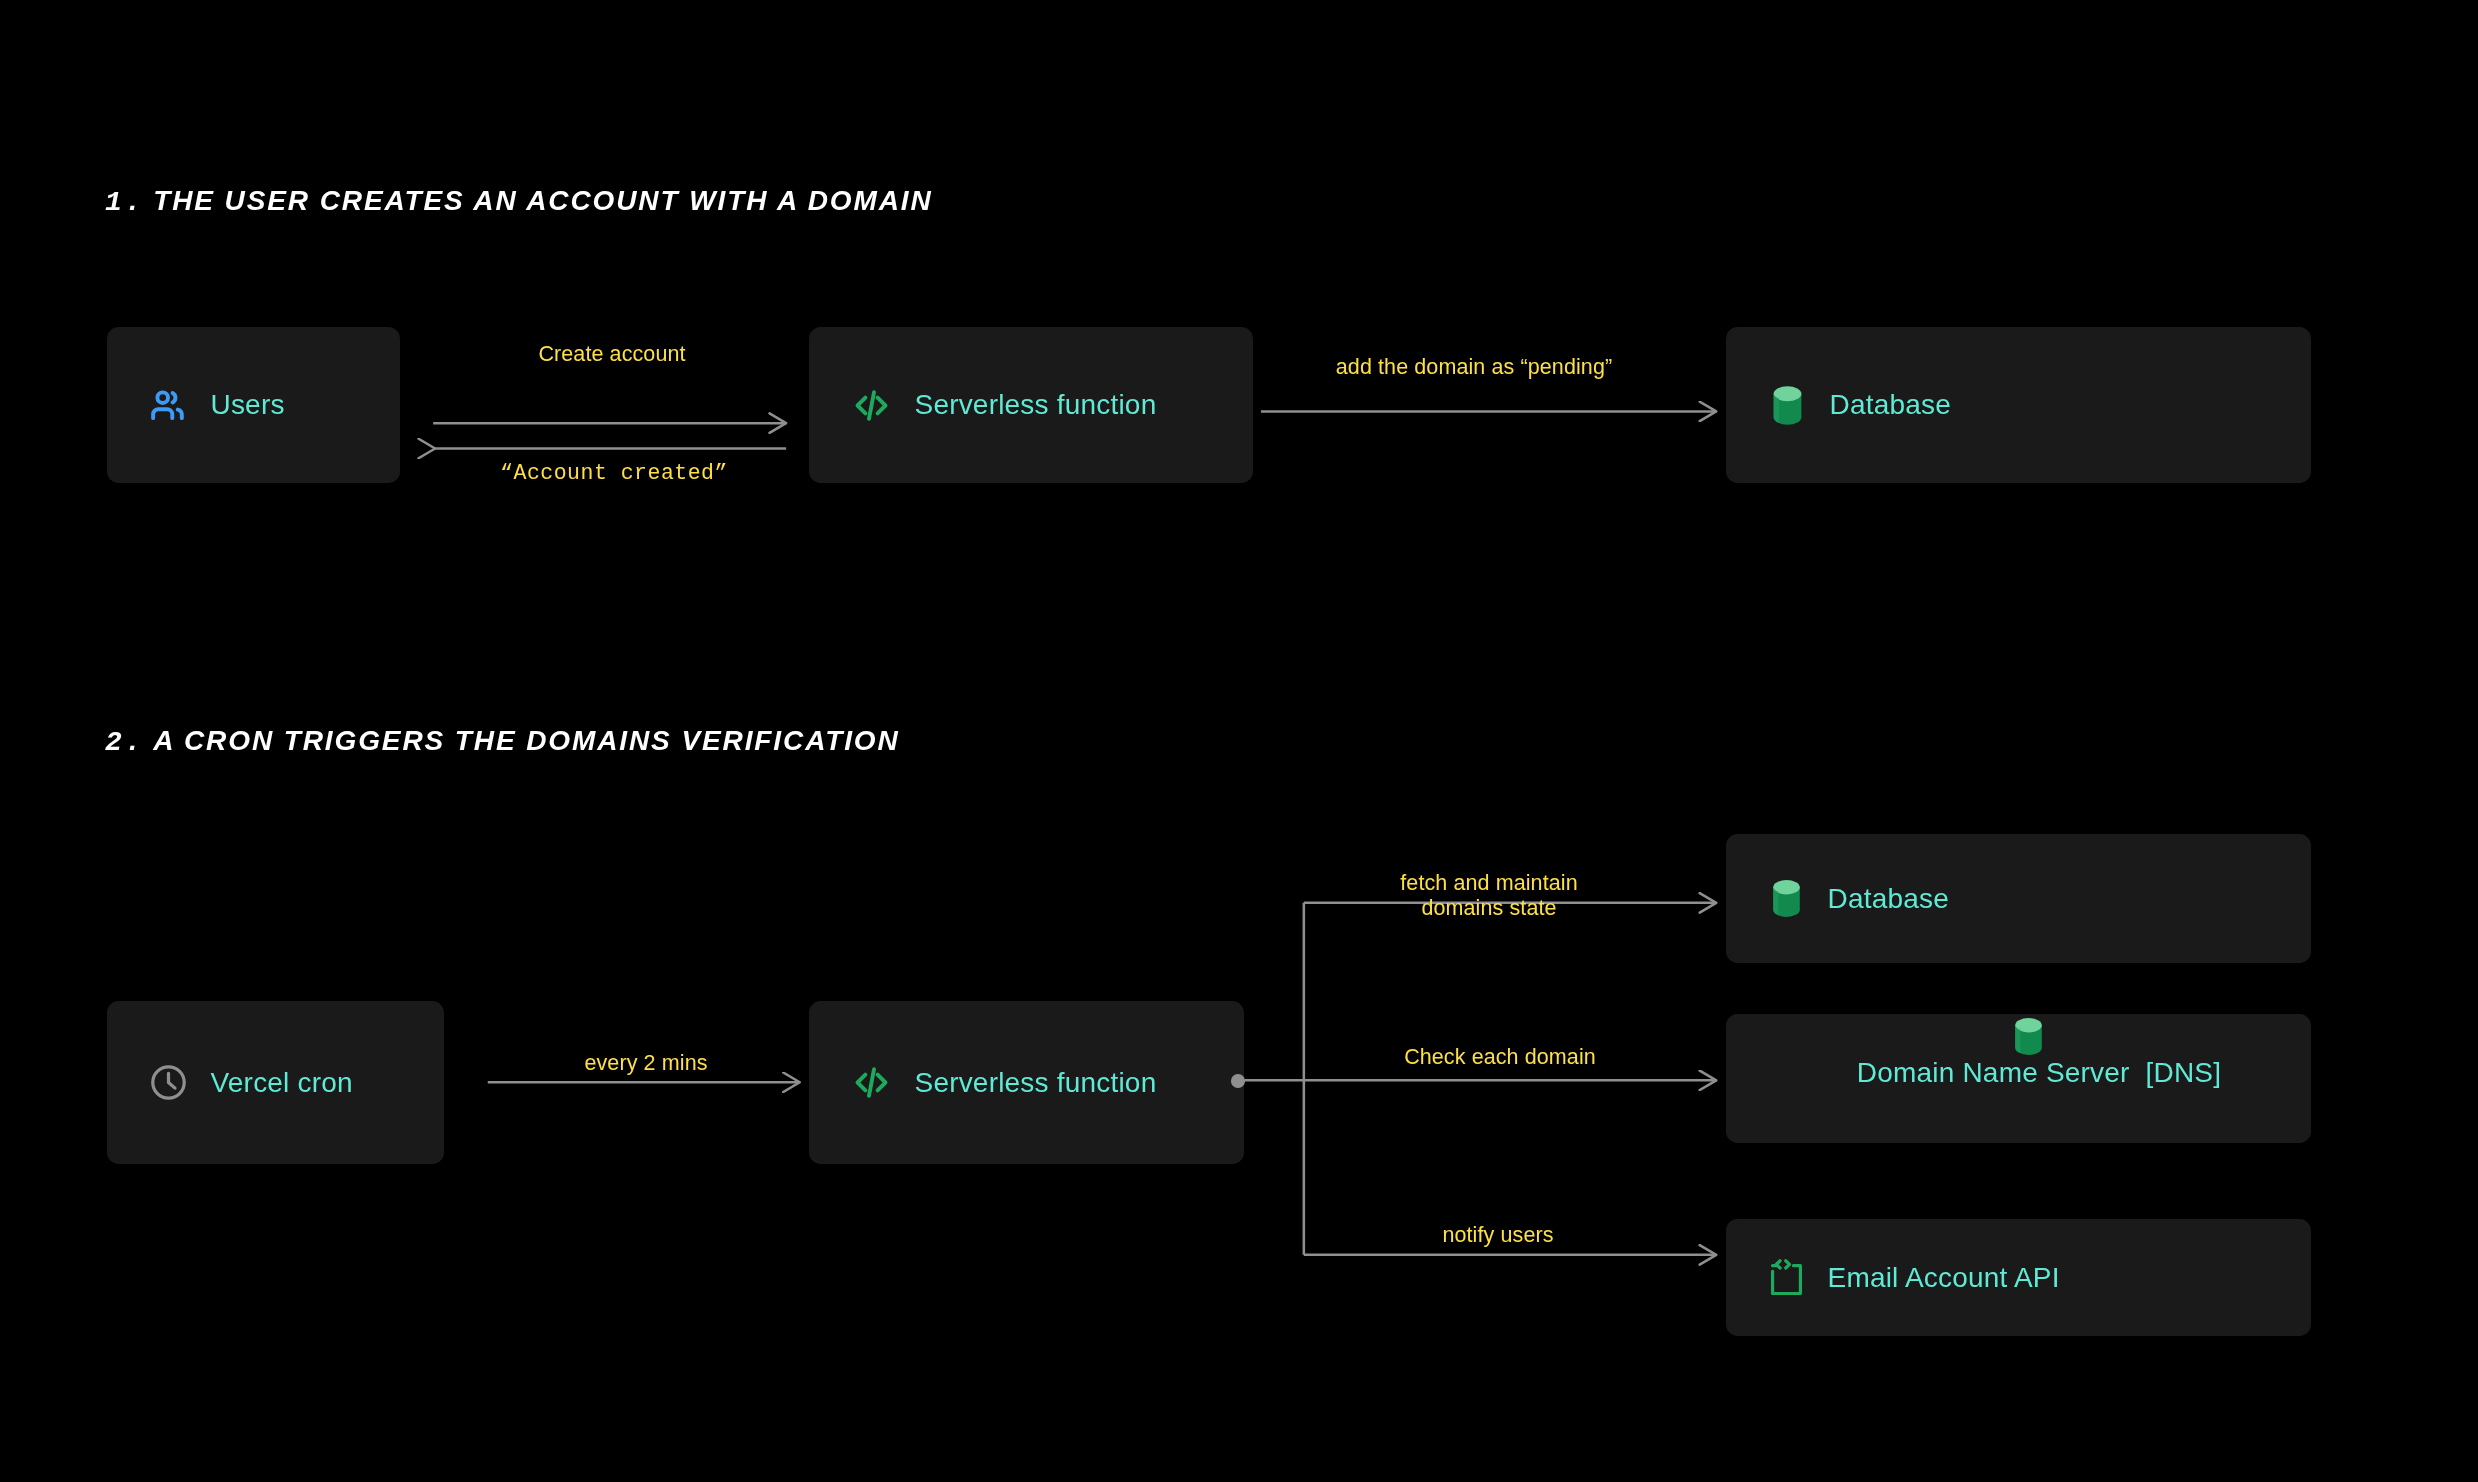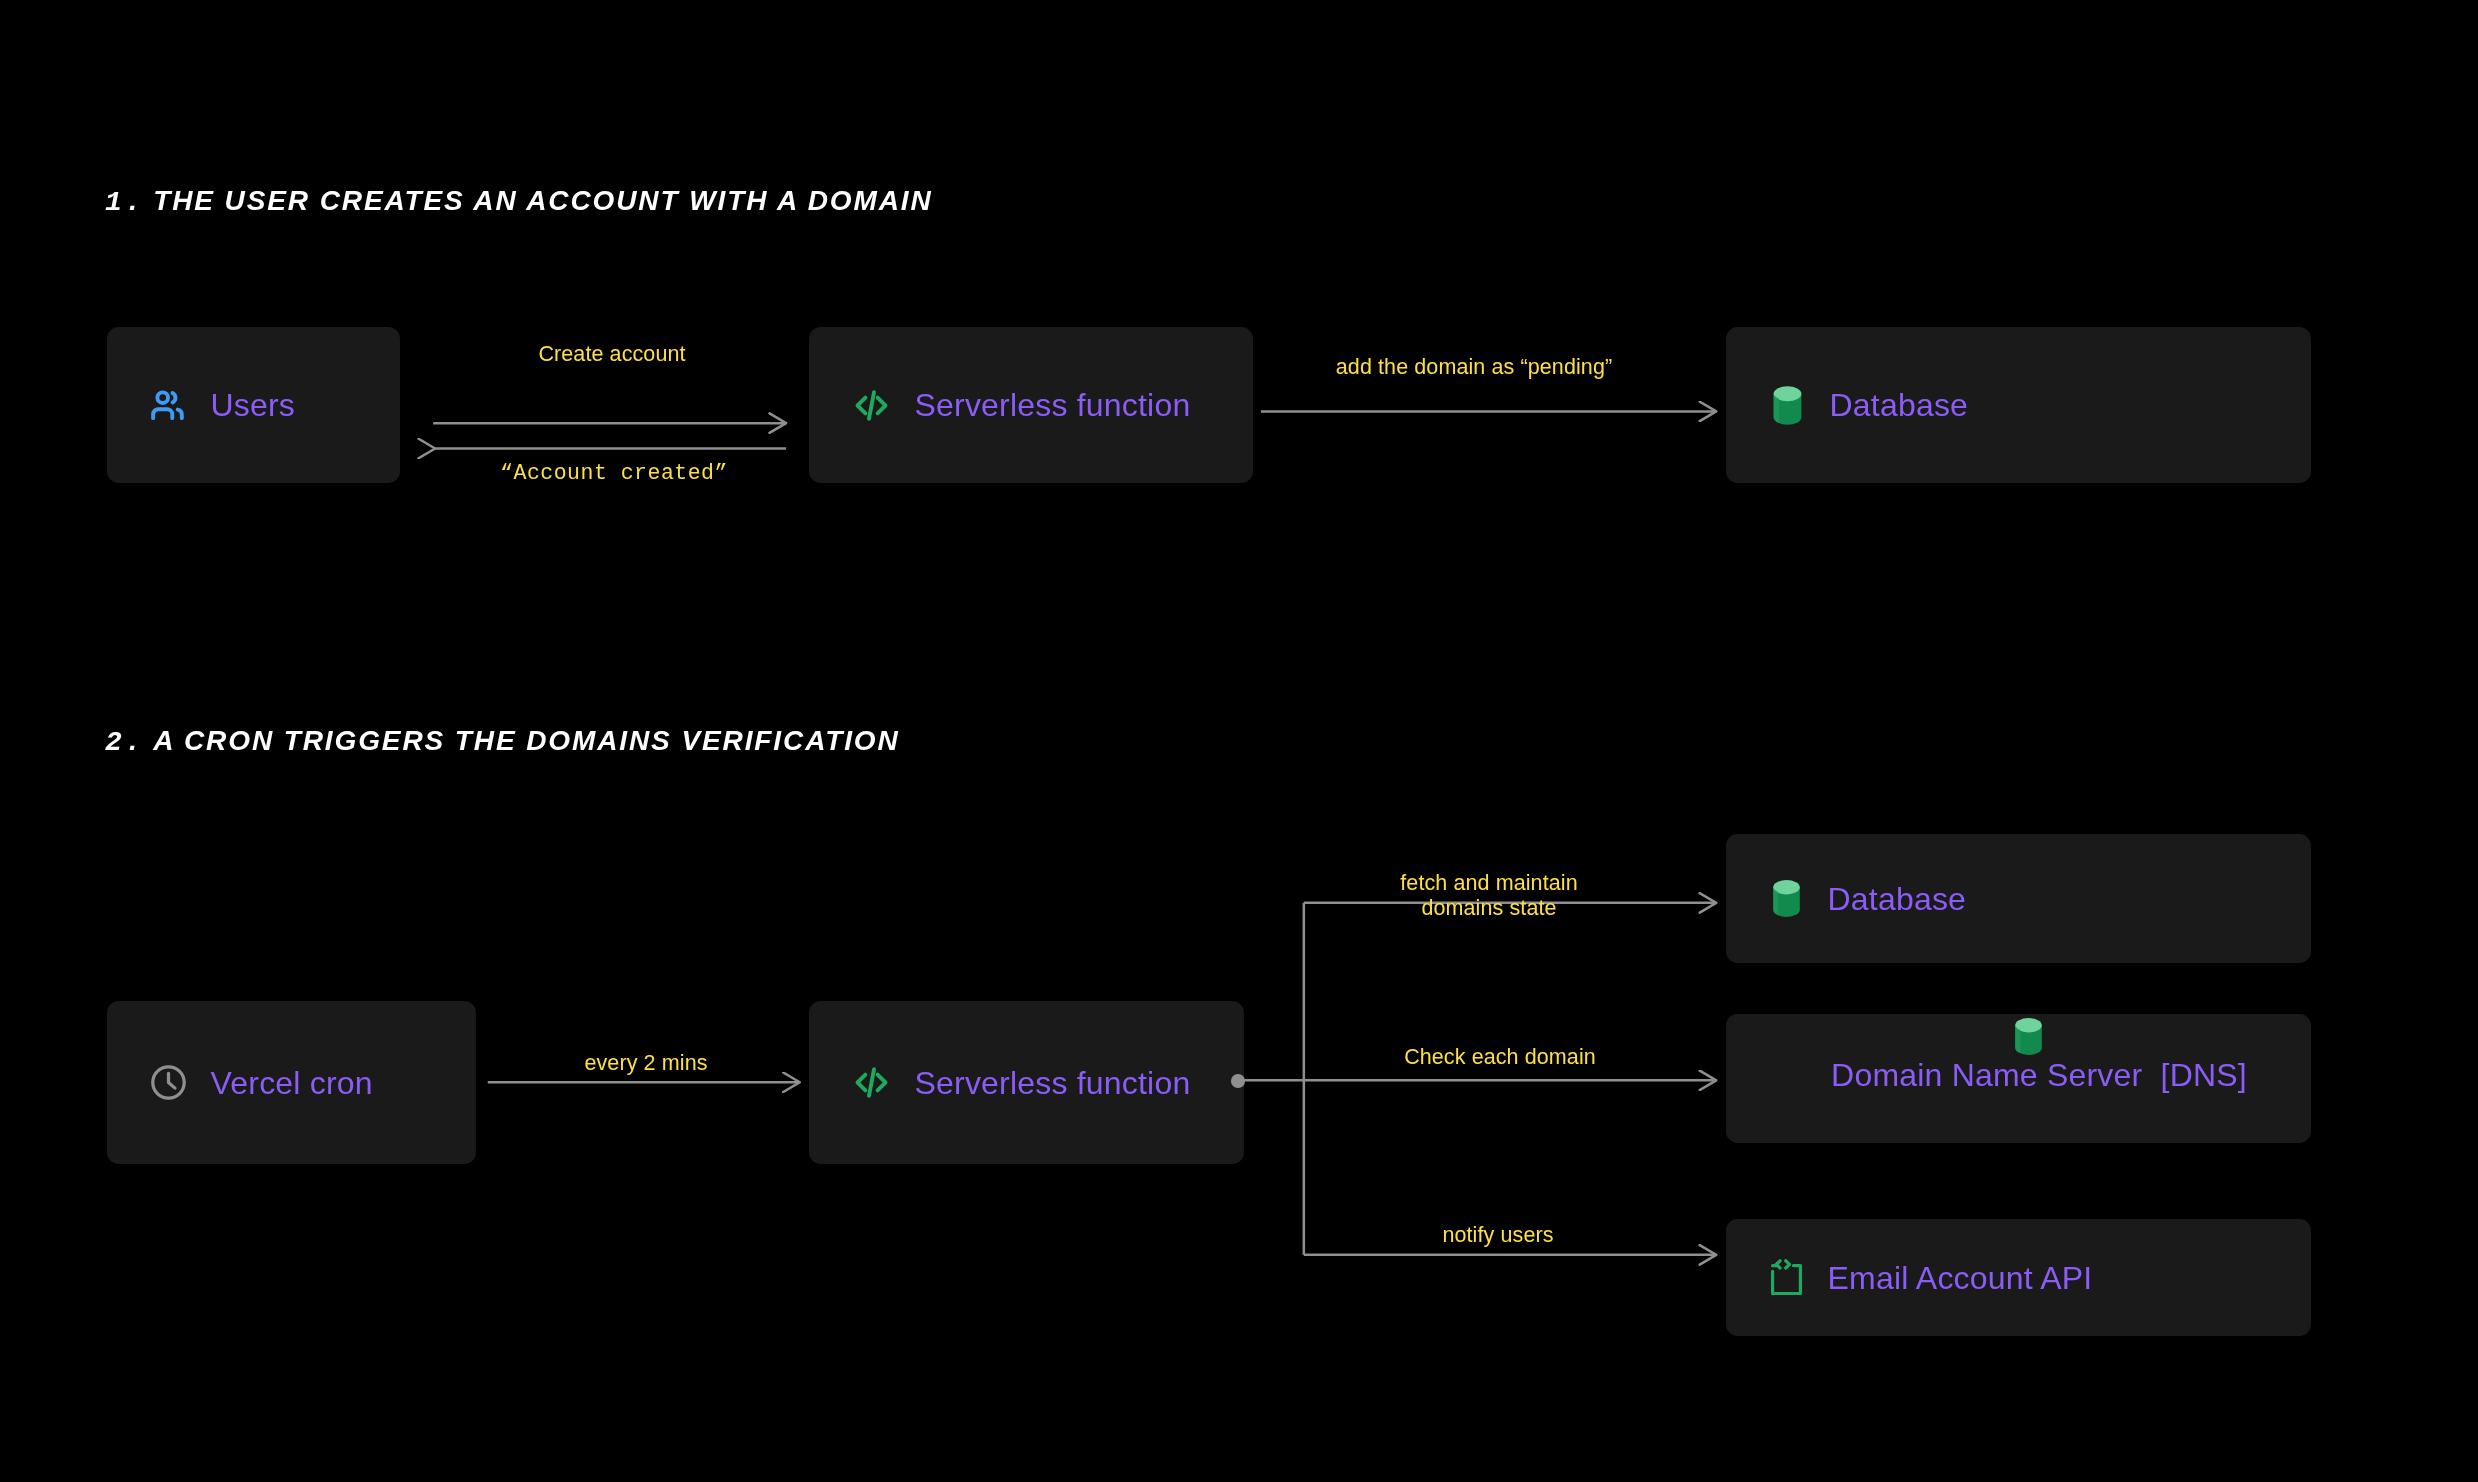--- a/index.html
+++ b/index.html
@@ -45,22 +45,22 @@
   .node {
     position: absolute;
     background: #1a1a1a;
     border-radius: 11.7px;
     display: flex;
     align-items: center;
     box-sizing: border-box;
     padding-left: 41px;
   }
   .node .node-label {
-    color: #8b5cf6;
-    font-size: 32px;
+    color: #5eead4;
+    font-size: 28px;
     font-weight: 400;
     letter-spacing: 0.2px;
     white-space: pre;
     line-height: 1;
   }
   .node .node-icon {
     display: inline-flex;
     align-items: center;
     justify-content: center;
     margin-right: 21.5px;
@@ -182,21 +182,21 @@
     <span class="node-icon">
       <svg width="41" height="47" viewBox="0 0 36 44" fill="none">
         <path d="M5 11 L5 33 A13 7 0 0 0 31 33 L31 11 Z" fill="#128a4e"></path>
         <ellipse cx="18" cy="11" rx="13" ry="7" fill="#6fd39b"></ellipse>
         <path d="M5 11 L5 33 A13 7 0 0 0 10 38.2 L10 15.5 A13 7 0 0 1 5 11 Z" fill="#1c9a5c" opacity="0.75"></path>
       </svg>
     </span>
     <span class="node-label">Database</span>
   </div>
 
-  <div class="node" id="node-vercel-cron" style="left:107px; top:1001px; width:369px; height:163px;">
+  <div class="node" id="node-vercel-cron" style="left:107px; top:1001px; width:337px; height:163px;">
     <span class="node-icon">
       <svg width="41" height="41" viewBox="0 0 24 24" fill="none" stroke="#8f8f8f" stroke-width="1.9" stroke-linecap="round" stroke-linejoin="round">
         <circle cx="12" cy="12" r="9.2"></circle>
         <path d="M12 6.6 L12 12 L15.8 15.3"></path>
       </svg>
     </span>
     <span class="node-label">Vercel cron</span>
   </div>
 
   <div class="node" id="node-serverless-2" style="left:809px; top:1001px; width:435px; height:163px;">

